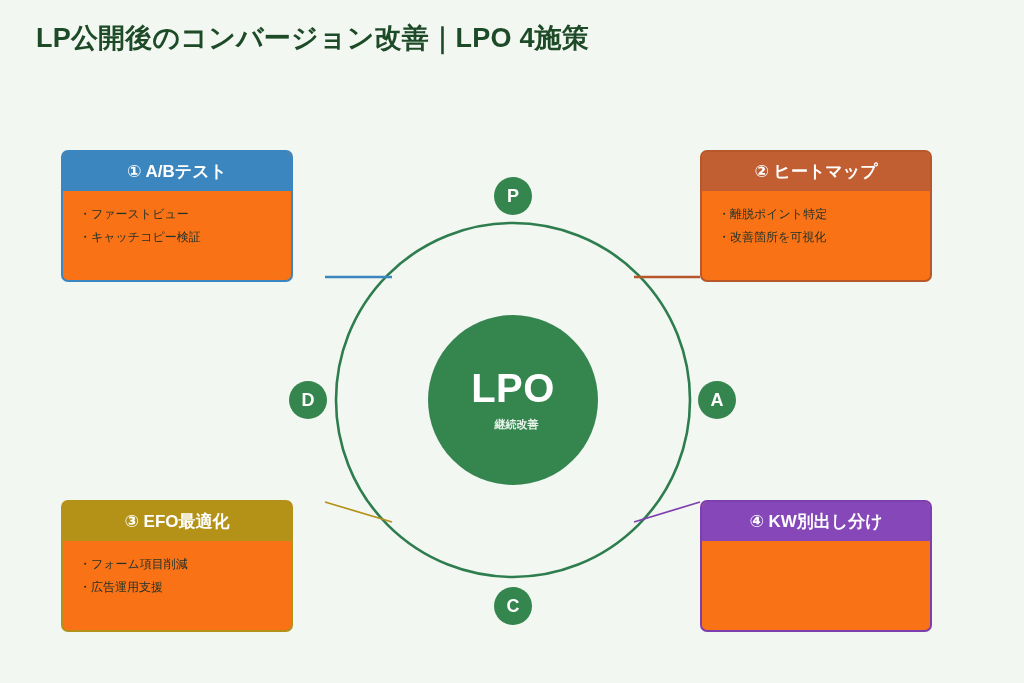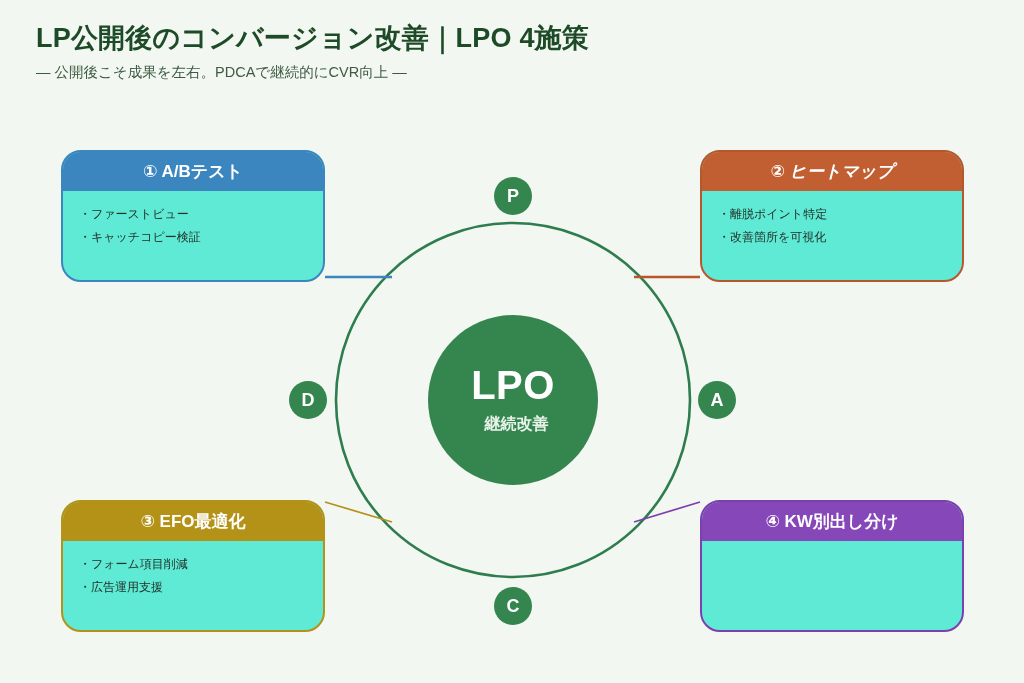--- a/index.html
+++ b/index.html
@@ -77,21 +77,21 @@
     justify-content: center;
     color: #ffffff;
   }
   .hub-core .hub-main {
     font-size: 40px;
     font-weight: bold;
     line-height: 1;
     letter-spacing: 0.5px;
   }
   .hub-core .hub-sub {
-    font-size: 16px;
+    font-size: 11px;
     font-weight: bold;
     margin-top: 9px;
     color: #e8f3ea;
     margin-left: 7px;
   }
 
   
   .pdca-badge {
     position: absolute;
     width: 38px;
@@ -106,23 +106,23 @@
     justify-content: center;
   }
   .pdca-p { left: 494px; top: 177px; }
   .pdca-a { left: 698px; top: 381px; }
   .pdca-c { left: 494px; top: 587px; }
   .pdca-d { left: 289px; top: 381px; }
 
   
   .card {
     position: absolute;
-    width: 264px;
-    background: #5eead4;
-    border-radius: 20px;
+    width: 232px;
+    background: #f97316;
+    border-radius: 7px;
     border: 2px solid #888;
     box-sizing: border-box;
     overflow: hidden;
   }
   .card-header {
     height: 39px;
     display: flex;
     align-items: center;
     justify-content: center;
     color: #ffffff;
@@ -140,34 +140,33 @@
     padding: 5px 0 6px 0;
     white-space: nowrap;
   }
 
   .card-1 { left: 61px;  top: 150px; border-color: #3b86bf; }
   .card-2 { left: 700px; top: 150px; border-color: #b7572c; }
   .card-3 { left: 61px;  top: 500px; border-color: #b49118; }
   .card-4 { left: 700px; top: 500px; border-color: #7d3fb0; }
 
   .card-1 .card-header { background: #3b86bf; }
-  .card-2 .card-header { background: #c15f32; font-style: italic; }
+  .card-2 .card-header { background: #c15f32; }
   .card-3 .card-header { background: #b39217; }
   .card-4 .card-header { background: #8647b8; }
 
   .card-1, .card-3 { height: 132px; }
   .card-2, .card-4 { height: 132px; }
 </style>
 </head>
 <body>
 
 <div id="stage">
 
   <div class="page-title">LP公開後のコンバージョン改善｜LPO 4施策</div>
-  <div class="page-subtitle">— 公開後こそ成果を左右。PDCAで継続的にCVR向上 —</div>
 
   <svg id="connector-layer" viewBox="0 0 1024 683" width="1024" height="683" xmlns="http://www.w3.org/2000/svg">
     <circle cx="513" cy="400" r="177" fill="none" stroke="#2e7d4f" stroke-width="2.6"></circle>
     <line x1="325" y1="277" x2="392" y2="277" stroke="#3b86bf" stroke-width="2.4"></line>
     <line x1="634" y1="277" x2="700" y2="277" stroke="#b7572c" stroke-width="2.4"></line>
     <line x1="325" y1="502" x2="392" y2="522" stroke="#b49118" stroke-width="1.7"></line>
     <line x1="634" y1="522" x2="700" y2="502" stroke="#7d3fb0" stroke-width="1.7"></line>
   </svg>
 
   <div class="hub-core">

